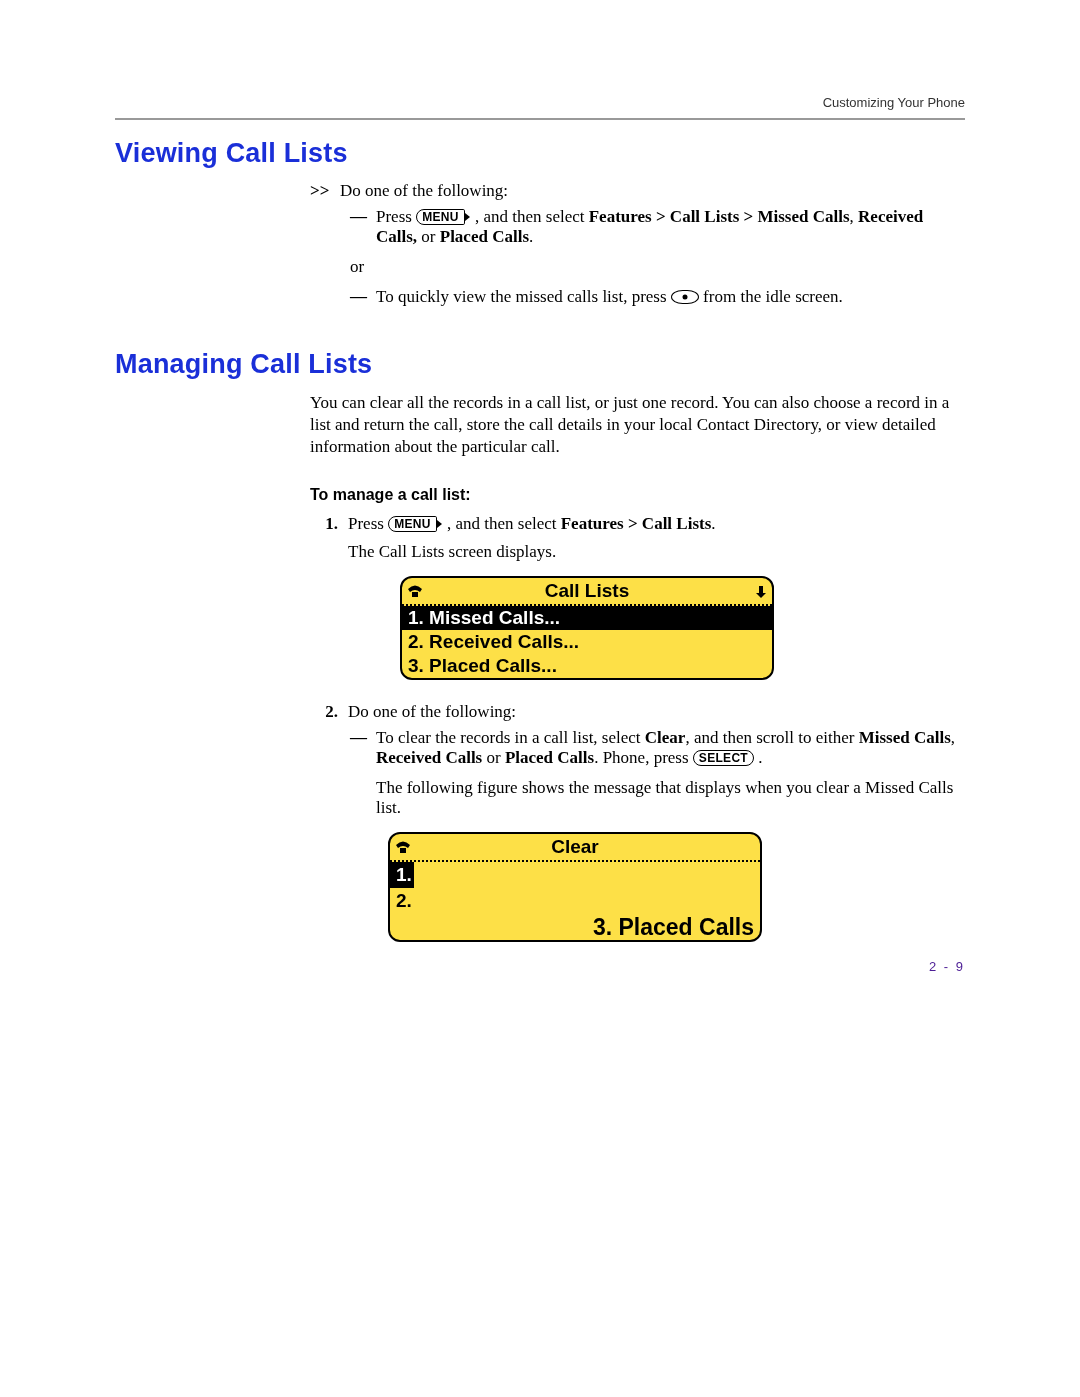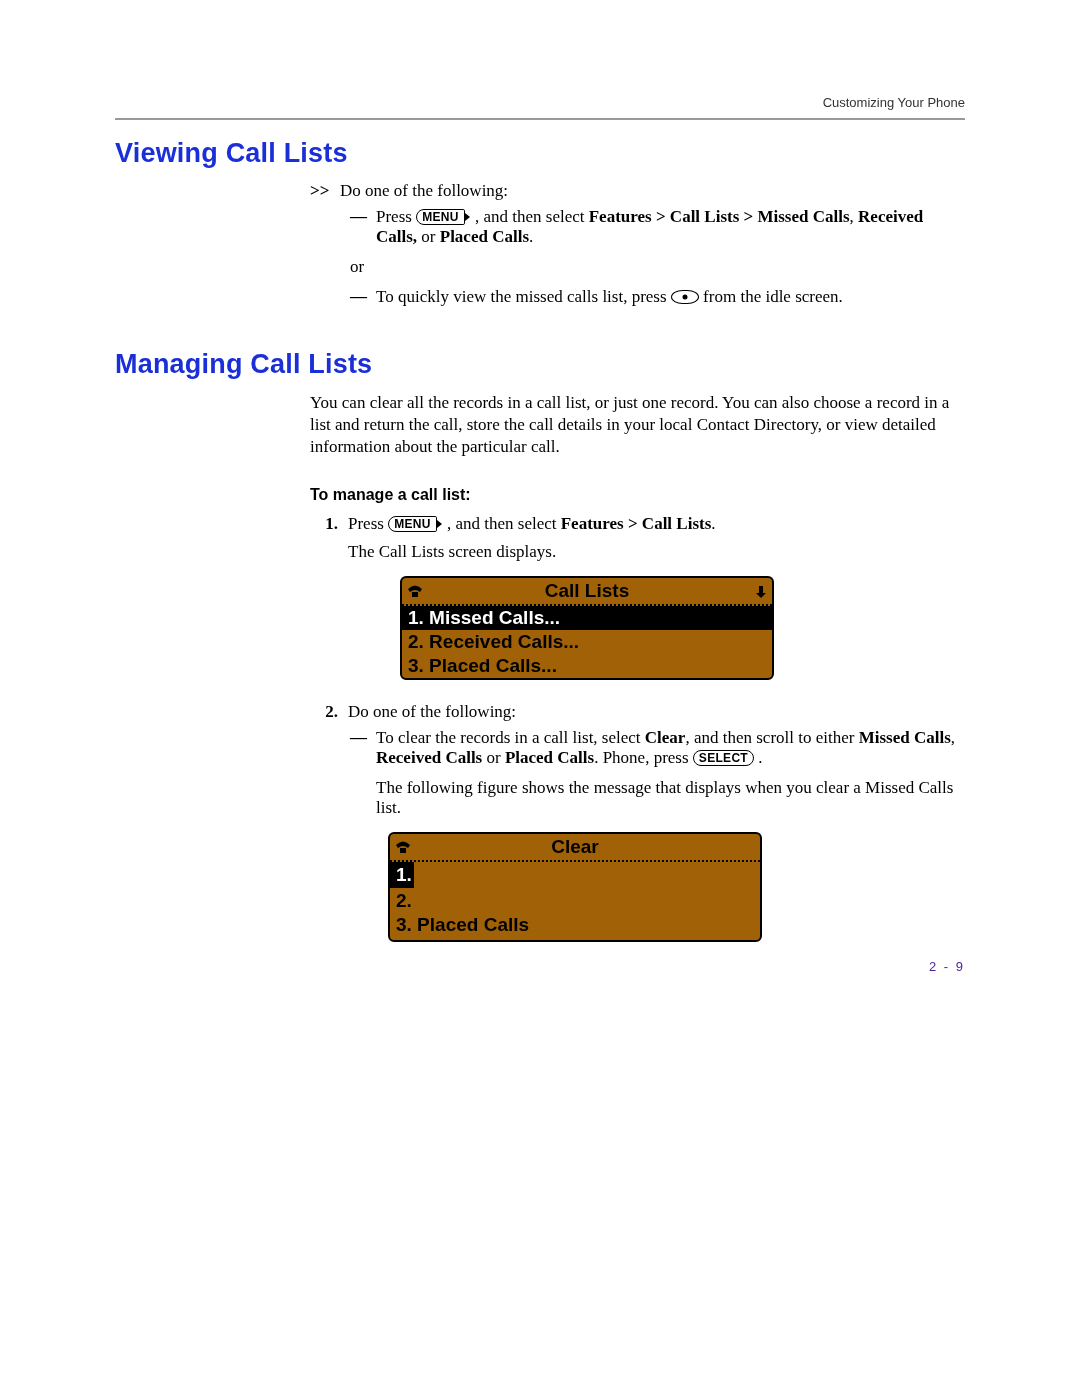--- a/index.html
+++ b/index.html
@@ -96,22 +96,22 @@
     font-size: 13px;
     color: #4c1d95;
     letter-spacing: 2px;
   }
 
   
   .lcd {
     width: 370px;
     margin: 14px 0 16px 52px;
     border: 2px solid #000;
-    border-radius: 6px;
-    background: #a16207;
+    border-radius: 12px;
+    background: #fde047;
     font-family: "Arial Narrow", Arial, sans-serif;
     font-stretch: condensed;
     color: #000;
   }
   .lcd-title {
     display: flex;
     align-items: center;
     justify-content: center;
     position: relative;
     height: 26px;
@@ -144,21 +144,21 @@
     position: absolute;
     left: 24px; top: 2px; right: 24px;
     height: 48px;
     border: 2px solid #000;
     background: #fff;
     display: flex; align-items: center; justify-content: center;
     font-weight: 700; font-size: 19px;
   }
   .lcd2 .row3 {
     position: absolute; left: 0; right: 0; top: 52px;
-    font-size: 19px; font-weight: 700; padding: 0 6px;
+    font-size: 23px; font-weight: 700; padding: 0 6px; text-align: right;
   }
   .cell-num { display:block; height:26px; line-height:26px; font-weight:700; font-size:19px; padding-left:6px; }
   .cell-num.sel { background:#000; color:#fff; }
 
   
   .key {
     display: inline-block;
     vertical-align: middle;
     height: 14px;
     border: 1.6px solid #000;

